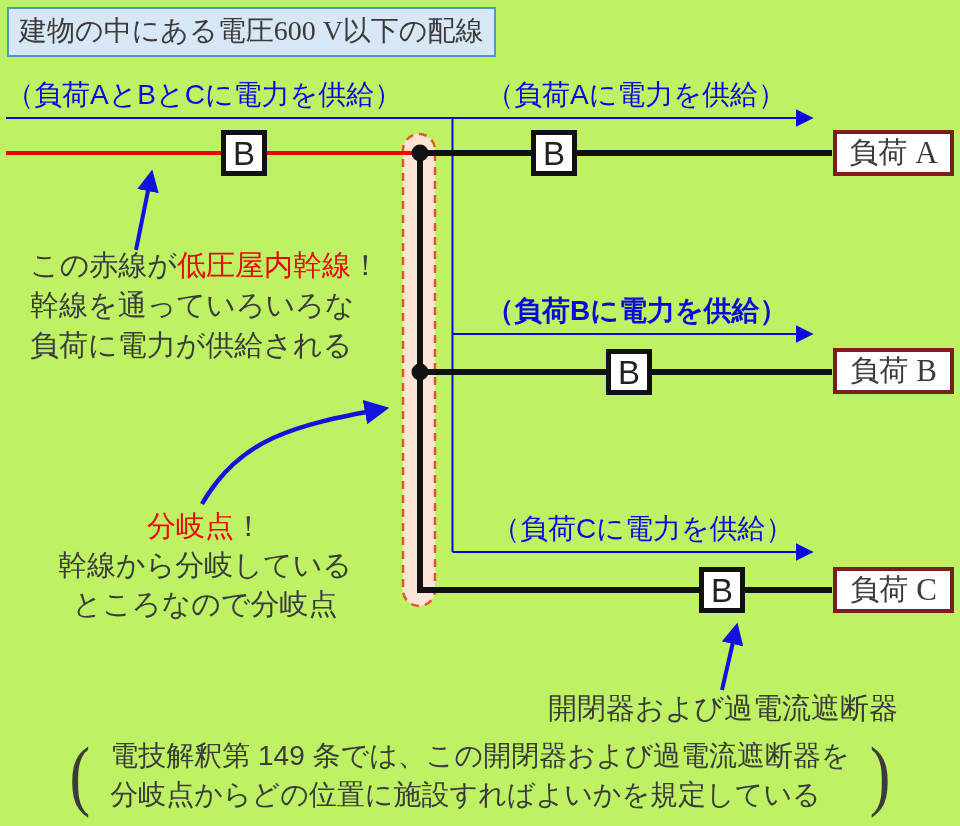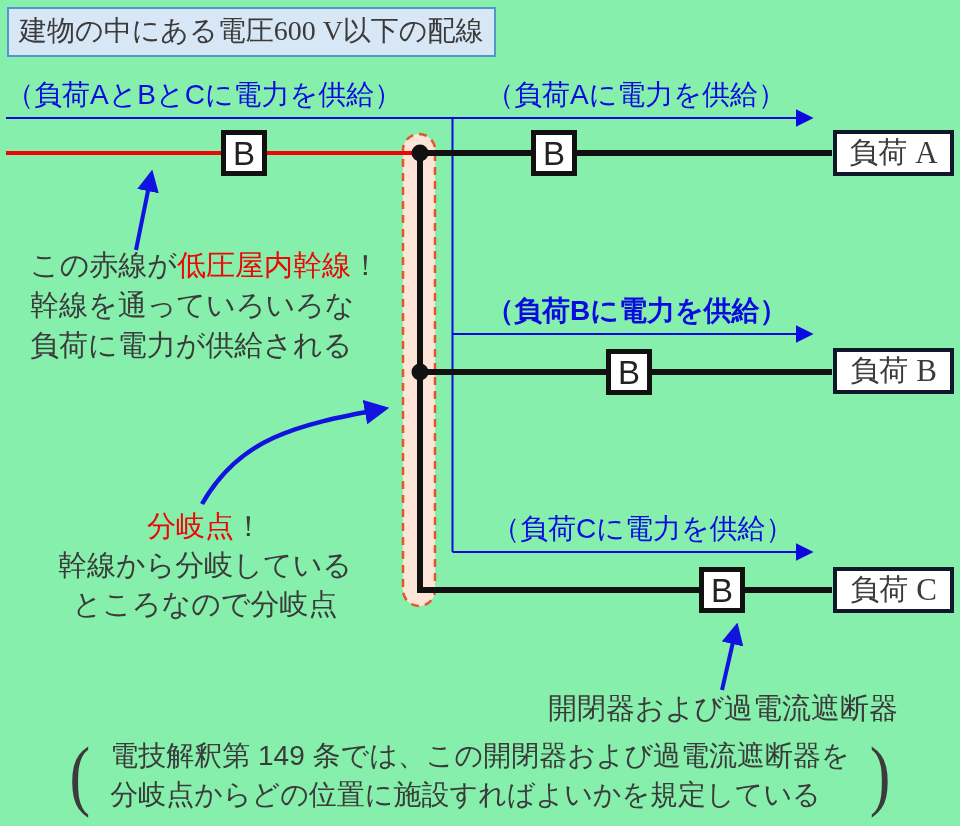--- a/index.html
+++ b/index.html
@@ -3,21 +3,21 @@
 <meta charset="utf-8">
 <style>
   html,body{margin:0;padding:0;}
   body{
     font-family:"Liberation Sans","DejaVu Sans",sans-serif;
     background:#edf2f9;
   }
   #canvas{
     position:relative;
     width:960px;height:826px;
-    background:#86efac;
+    background:#bef264;
     overflow:hidden;
   }
   #wires{
     position:absolute;left:0;top:0;z-index:1;
   }
   .abs{position:absolute;box-sizing:border-box;}
   .z2{z-index:2;}
 
   .title-box{
     left:7px;top:7px;
@@ -42,21 +42,21 @@
     border:5px solid #111111;
     display:flex;align-items:center;justify-content:center;
     font-size:33px;
     color:#222222;
     line-height:1;
   }
   .load-box{
     left:833px;
     width:121px;height:46px;
     background:#ffffff;
-    border:4px solid #0f172a;
+    border:4px solid #7f1d1d;
     display:flex;align-items:center;justify-content:center;
     font-size:29px;
     color:#3b3b3b;
     white-space:nowrap;
   }
   .load-box .serif{font-size:31px;}
 
   .note-text{
     color:#3b3b3b;
     font-size:29px;

